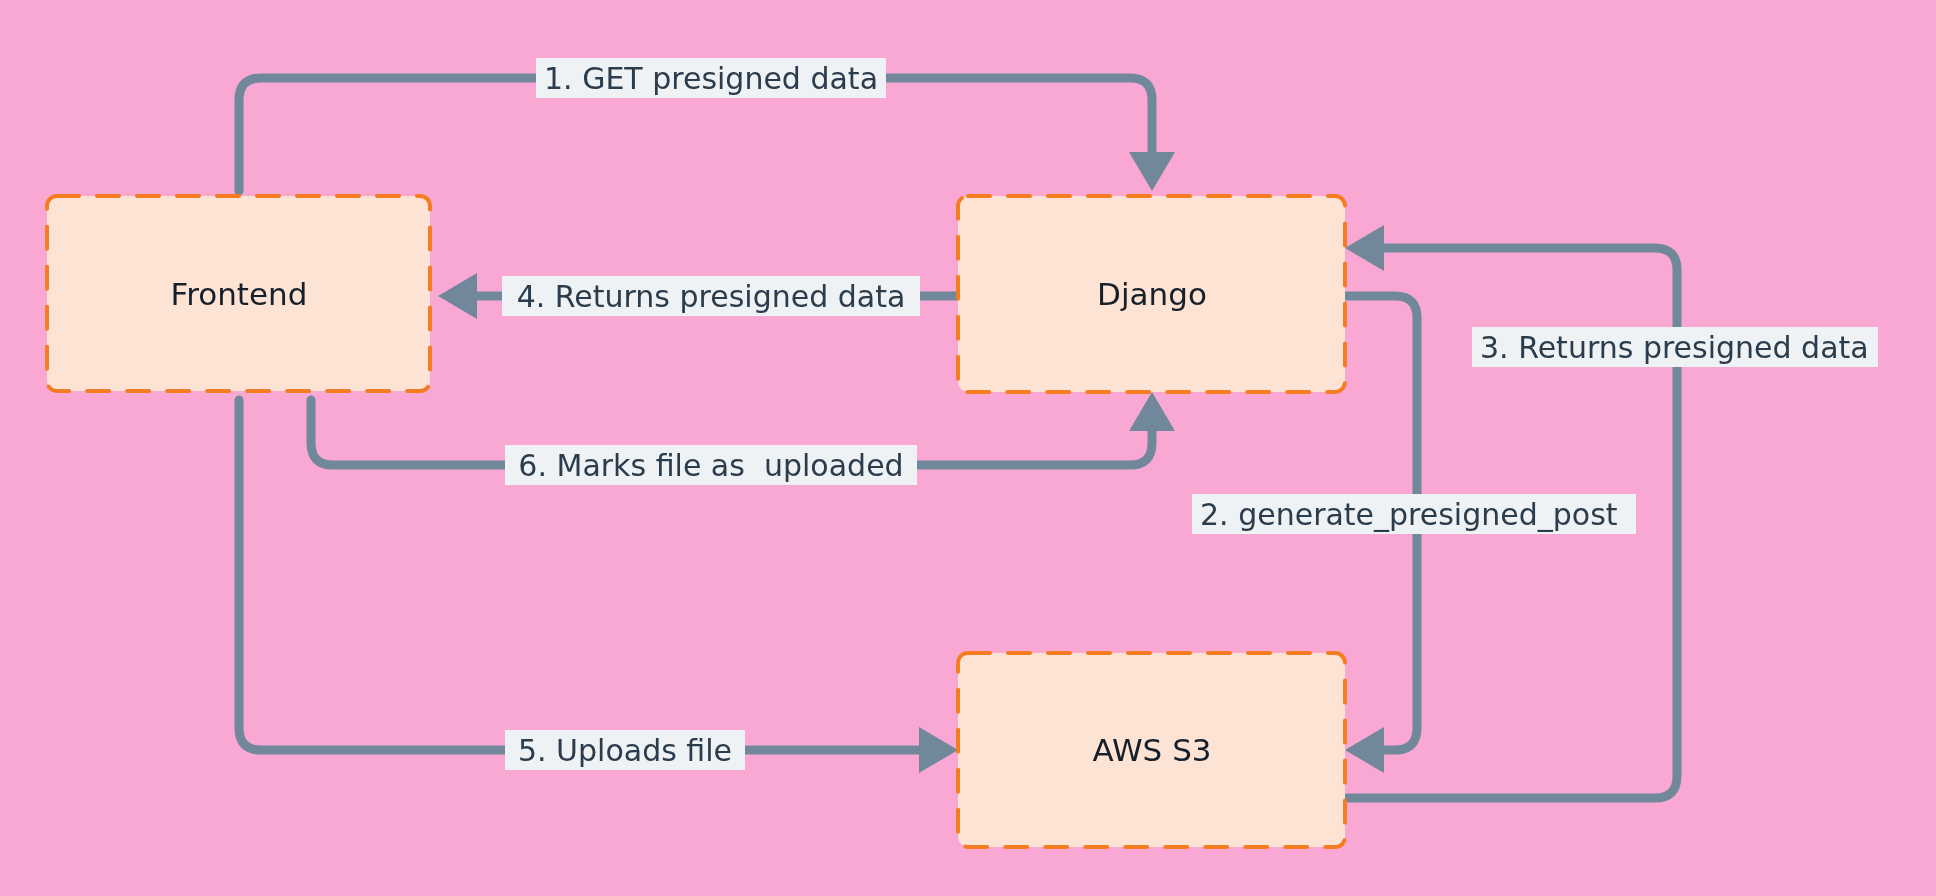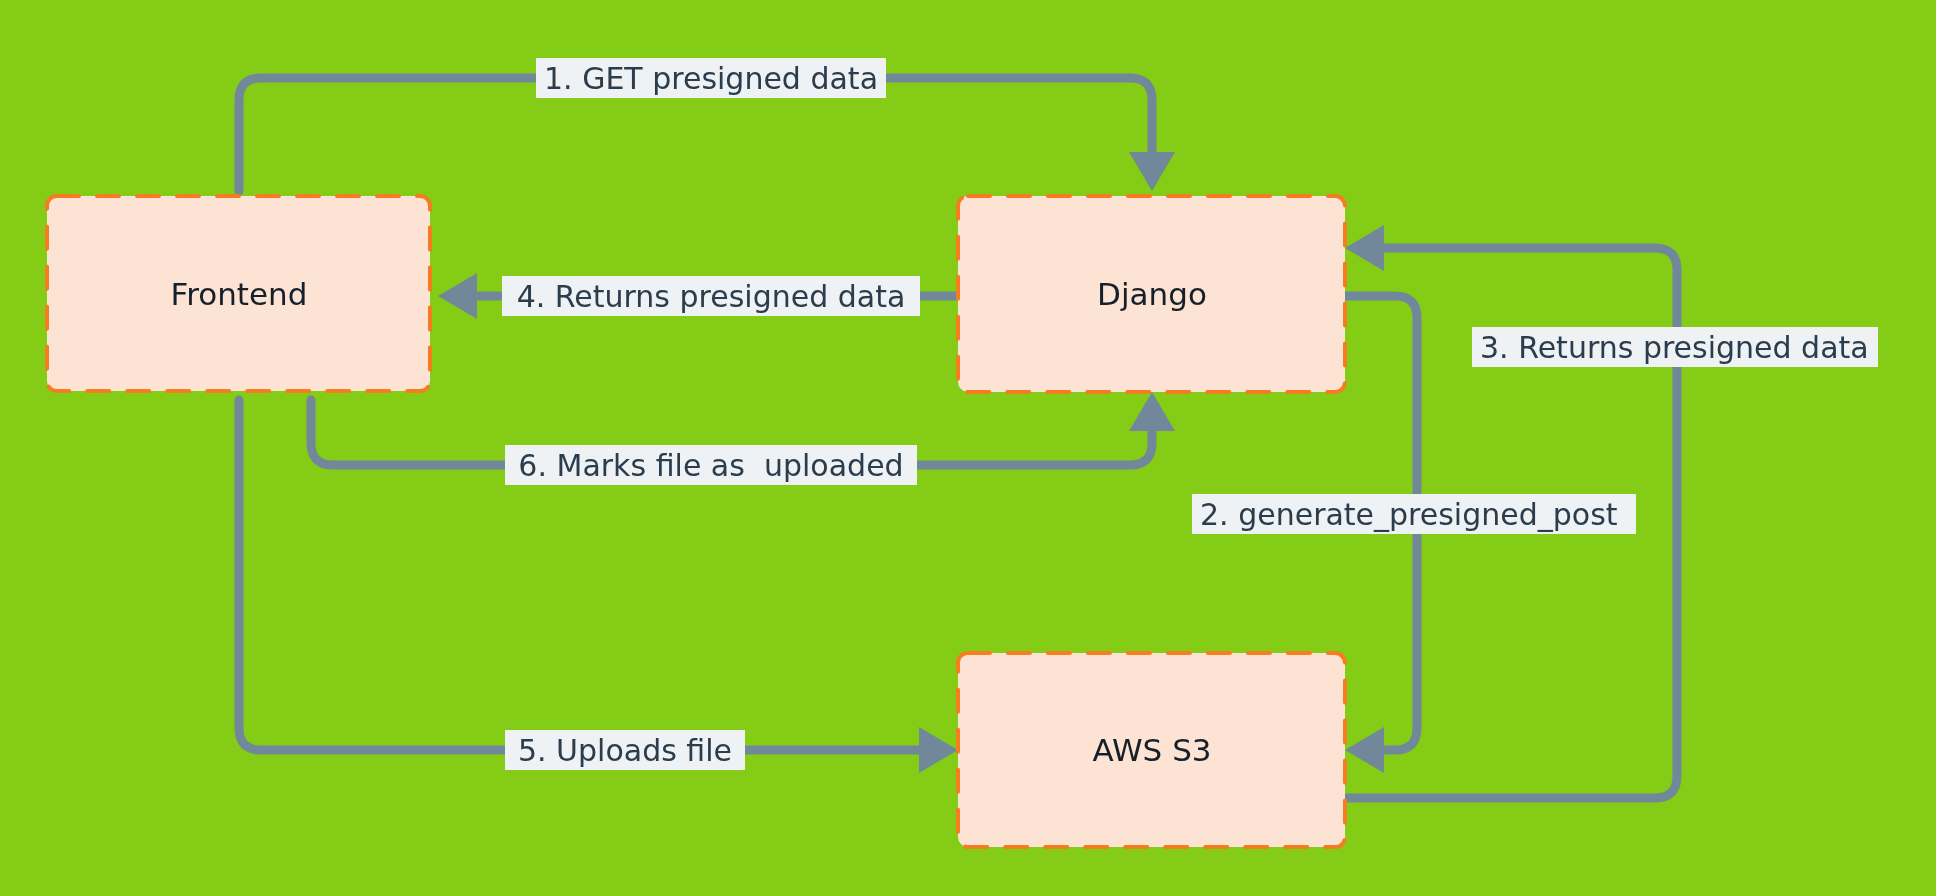--- a/index.html
+++ b/index.html
@@ -10,21 +10,21 @@
   body {
     width: 1936px;
     height: 896px;
     overflow: hidden;
     font-family: "DejaVu Sans", "Liberation Sans", sans-serif;
   }
   #diagram-root {
     position: relative;
     width: 1936px;
     height: 896px;
-    background: #84cc16;
+    background: #f9a8d4;
   }
   svg.canvas {
     position: absolute;
     top: 0;
     left: 0;
     width: 1936px;
     height: 896px;
     display: block;
   }
   .node-box {

